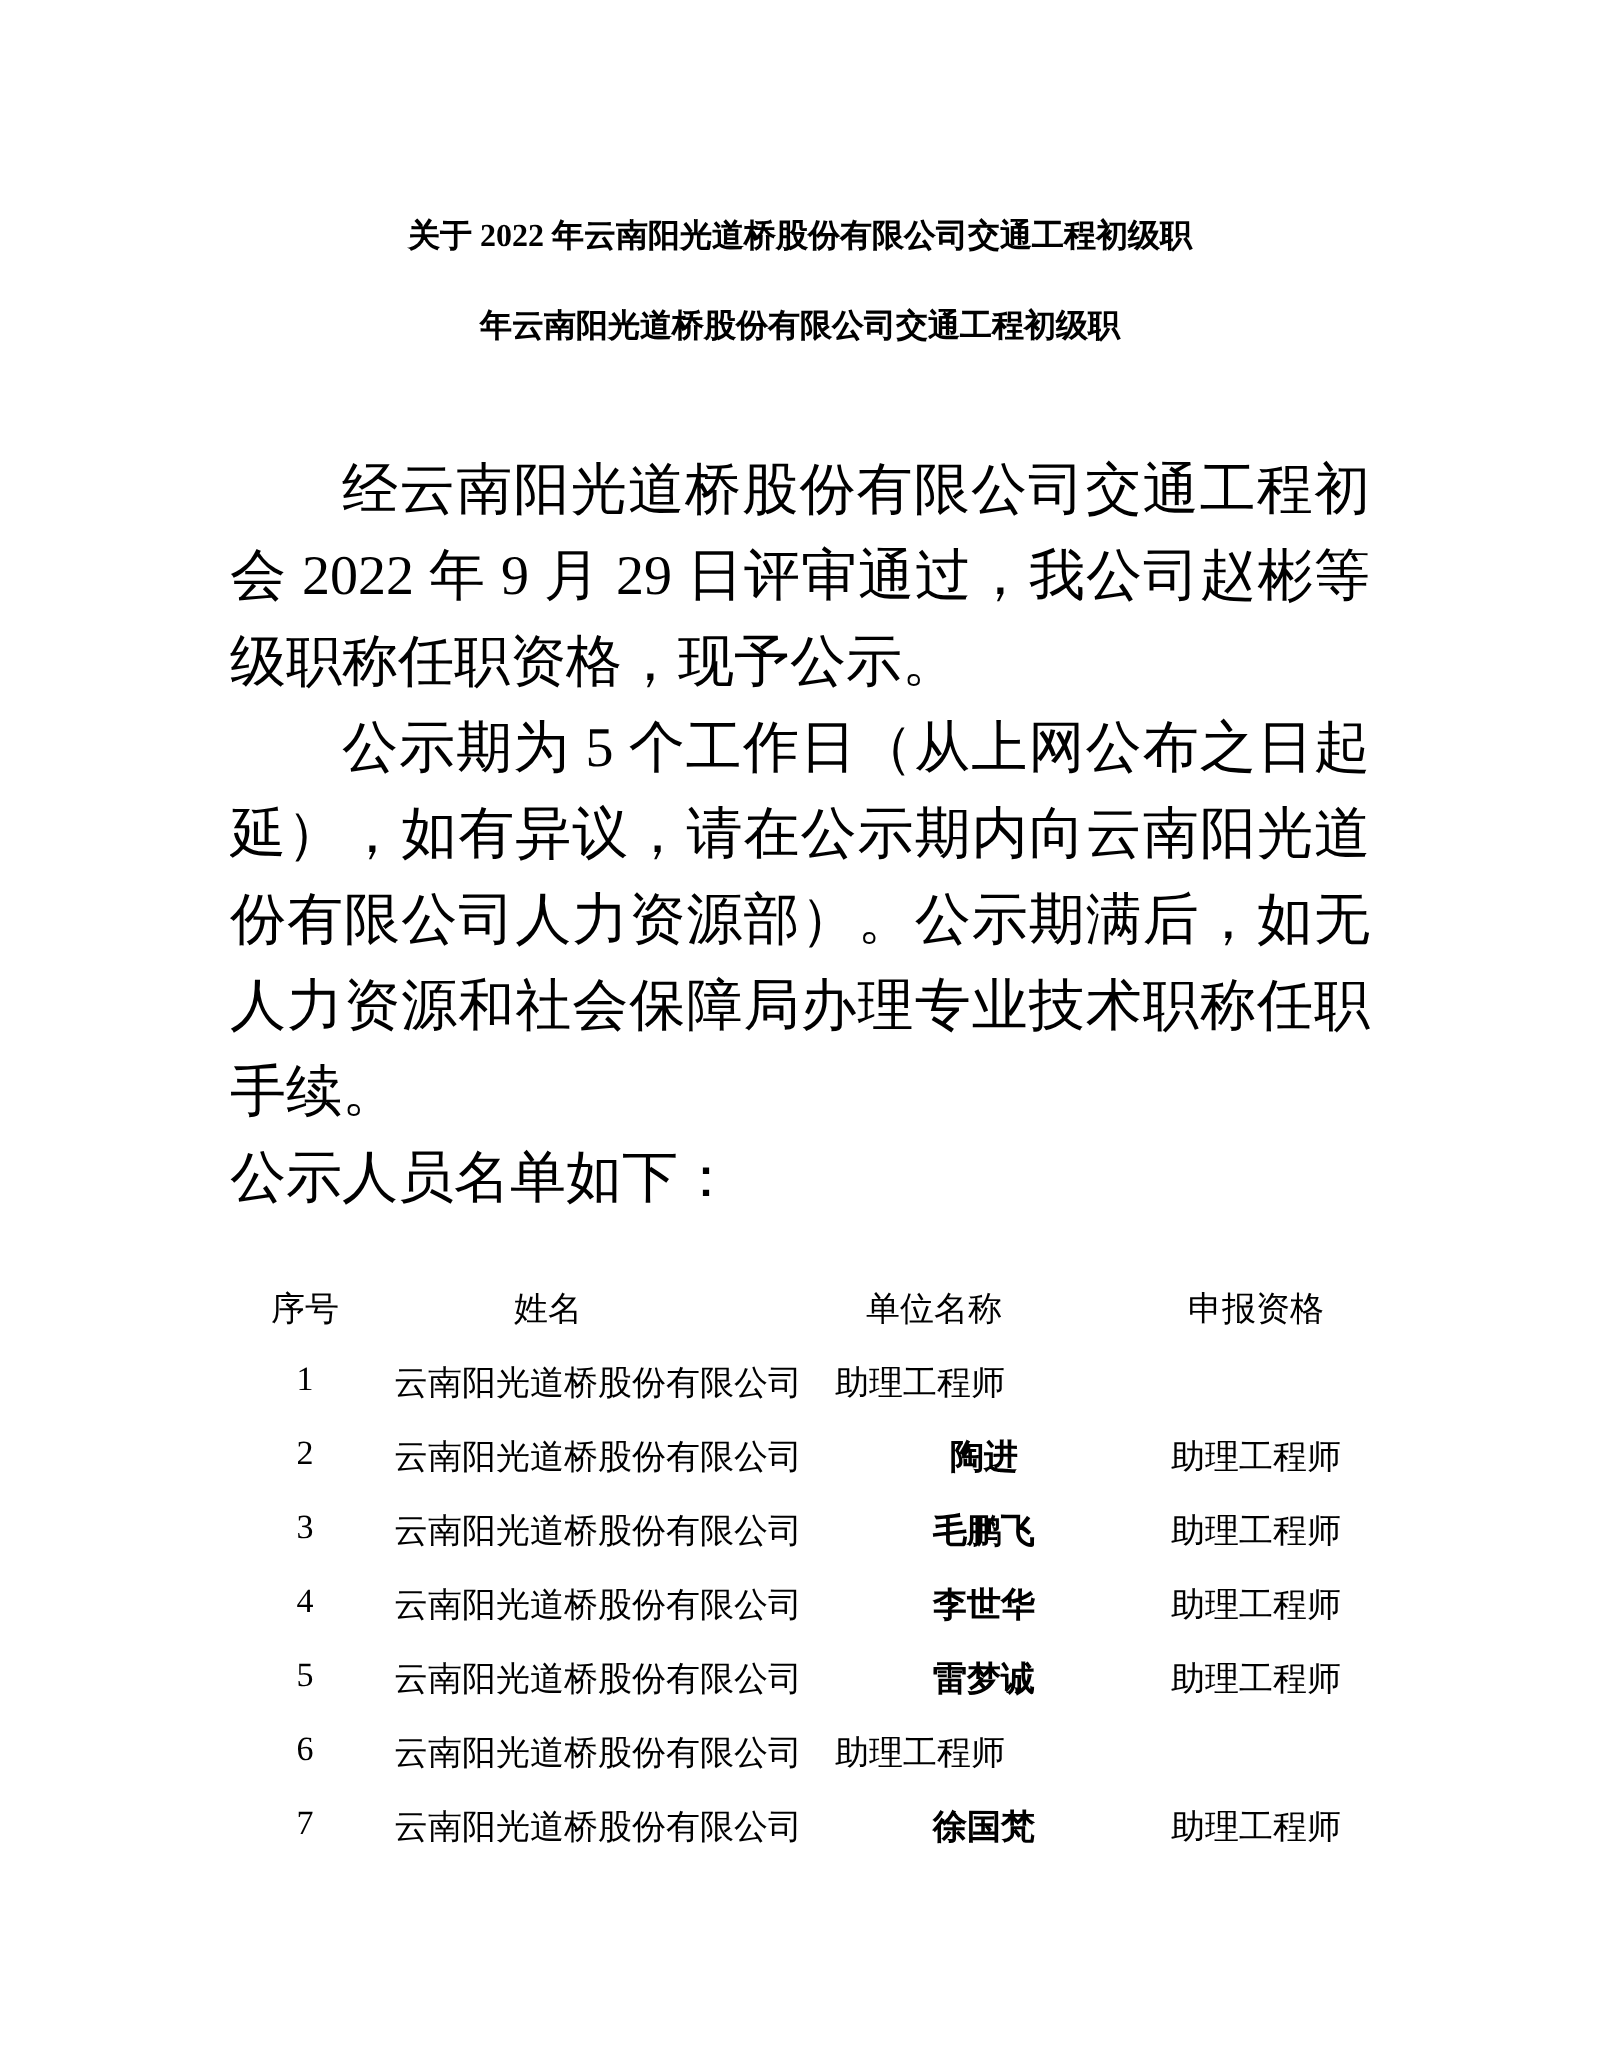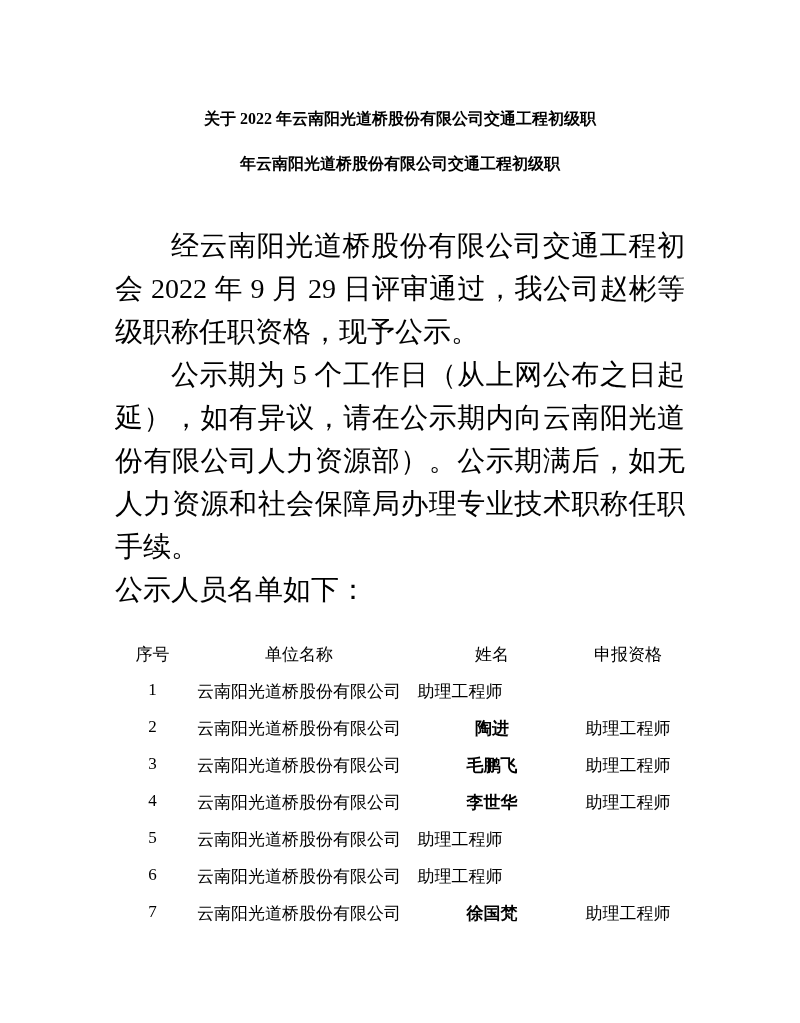--- a/index.html
+++ b/index.html
@@ -98,22 +98,22 @@
       </div>
       <div class="paragraph">
         <div class="line">公示人员名单如下：</div>
       </div>
     </div>
 
   <div class="roster-table">
 
   <div class="trow">
         <div class="tcell c0">序号</div>
+        <div class="tcell c2">姓名</div>
         <div class="tcell c1">单位名称</div>
-        <div class="tcell c2">姓名</div>
         <div class="tcell c3">申报资格</div>
       </div>
       <div class="trow">
         <div class="tcell c0">1</div>
         <div class="tcell c1">云南阳光道桥股份有限公司</div>
         <div class="tcell c3">助理工程师</div>
       </div>
       <div class="trow">
         <div class="tcell c0">2</div>
         <div class="tcell c1">云南阳光道桥股份有限公司</div>
@@ -128,20 +128,21 @@
       </div>
       <div class="trow">
         <div class="tcell c0">4</div>
         <div class="tcell c1">云南阳光道桥股份有限公司</div>
         <div class="tcell c2 name-cell">李世华</div>
         <div class="tcell c3">助理工程师</div>
       </div>
       <div class="trow">
         <div class="tcell c0">5</div>
         <div class="tcell c1">云南阳光道桥股份有限公司</div>
+        <div class="tcell c2 name-cell">雷梦诚</div>
         <div class="tcell c3">助理工程师</div>
       </div>
       <div class="trow">
         <div class="tcell c0">6</div>
         <div class="tcell c1">云南阳光道桥股份有限公司</div>
         <div class="tcell c3">助理工程师</div>
       </div>
       <div class="trow">
         <div class="tcell c0">7</div>
         <div class="tcell c1">云南阳光道桥股份有限公司</div>

